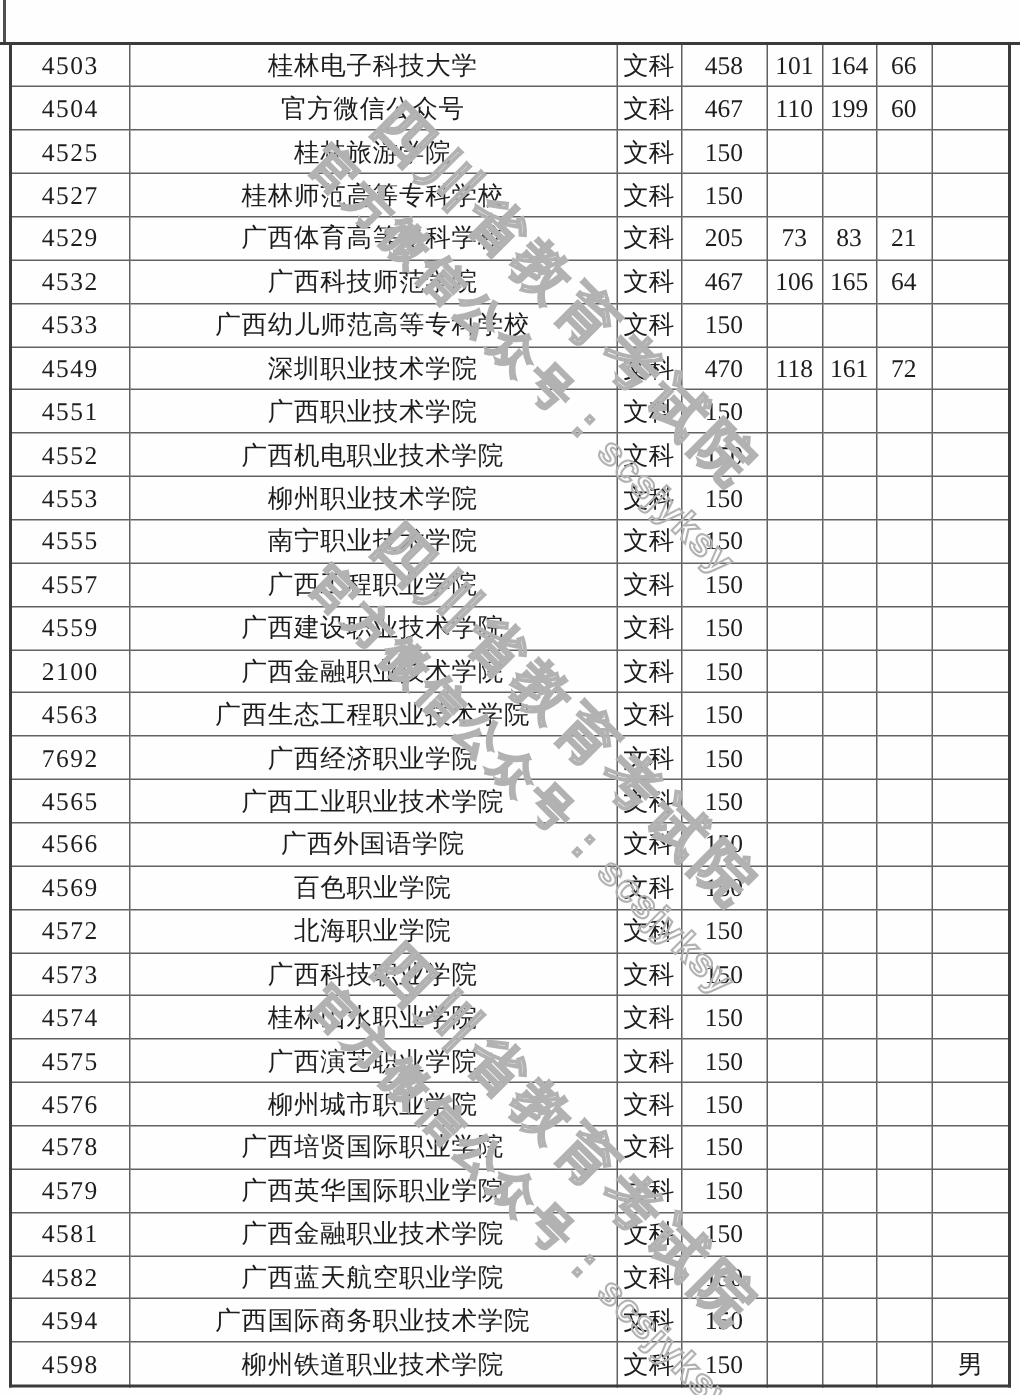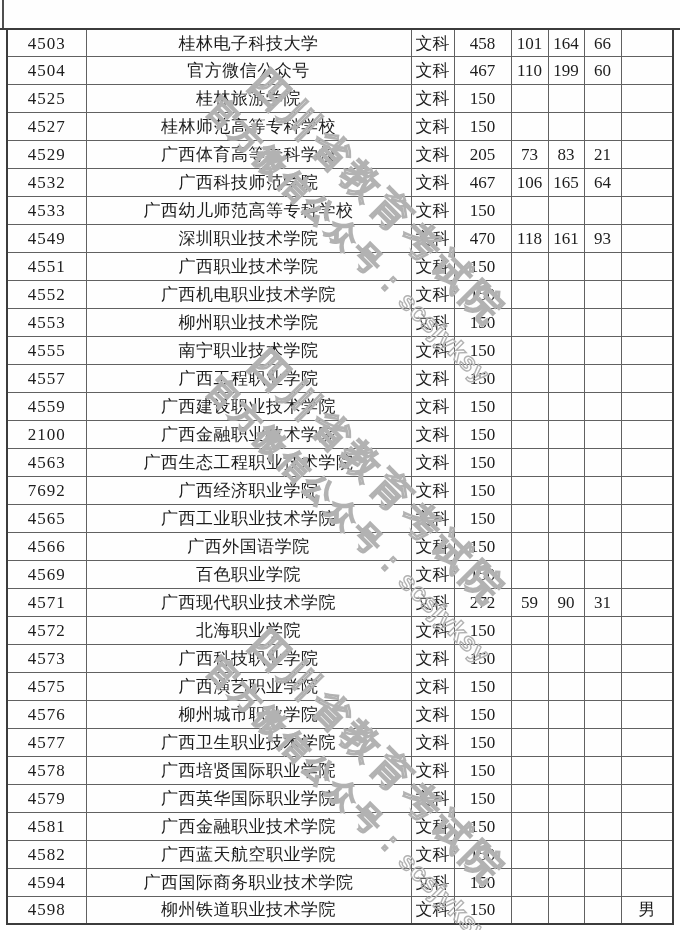--- a/index.html
+++ b/index.html
@@ -150,21 +150,21 @@
     </tr>
 
 
     <tr>
       <td class="code">4549</td>
       <td class="name">深圳职业技术学院</td>
       <td class="subj">文科</td>
       <td class="scr">470</td>
       <td class="n1">118</td>
       <td class="n2">161</td>
-      <td class="n3">93</td>
+      <td class="n3">72</td>
       <td class="n4"></td>
     </tr>
 
     <tr>
       <td class="code">4551</td>
       <td class="name">广西职业技术学院</td>
       <td class="subj">文科</td>
       <td class="scr">150</td>
       <td class="n1"></td>
       <td class="n2"></td>
@@ -286,30 +286,20 @@
       <td class="code">4569</td>
       <td class="name">百色职业学院</td>
       <td class="subj">文科</td>
       <td class="scr">150</td>
       <td class="n1"></td>
       <td class="n2"></td>
       <td class="n3"></td>
       <td class="n4"></td>
     </tr>
 
-    <tr>
-      <td class="code">4571</td>
-      <td class="name">广西现代职业技术学院</td>
-      <td class="subj">文科</td>
-      <td class="scr">272</td>
-      <td class="n1">59</td>
-      <td class="n2">90</td>
-      <td class="n3">31</td>
-      <td class="n4"></td>
-    </tr>
 
     <tr>
       <td class="code">4572</td>
       <td class="name">北海职业学院</td>
       <td class="subj">文科</td>
       <td class="scr">150</td>
       <td class="n1"></td>
       <td class="n2"></td>
       <td class="n3"></td>
       <td class="n4"></td>
@@ -319,20 +309,30 @@
       <td class="code">4573</td>
       <td class="name">广西科技职业学院</td>
       <td class="subj">文科</td>
       <td class="scr">150</td>
       <td class="n1"></td>
       <td class="n2"></td>
       <td class="n3"></td>
       <td class="n4"></td>
     </tr>
 
+    <tr>
+      <td class="code">4574</td>
+      <td class="name">桂林山水职业学院</td>
+      <td class="subj">文科</td>
+      <td class="scr">150</td>
+      <td class="n1"></td>
+      <td class="n2"></td>
+      <td class="n3"></td>
+      <td class="n4"></td>
+    </tr>
 
     <tr>
       <td class="code">4575</td>
       <td class="name">广西演艺职业学院</td>
       <td class="subj">文科</td>
       <td class="scr">150</td>
       <td class="n1"></td>
       <td class="n2"></td>
       <td class="n3"></td>
       <td class="n4"></td>
@@ -342,30 +342,20 @@
       <td class="code">4576</td>
       <td class="name">柳州城市职业学院</td>
       <td class="subj">文科</td>
       <td class="scr">150</td>
       <td class="n1"></td>
       <td class="n2"></td>
       <td class="n3"></td>
       <td class="n4"></td>
     </tr>
 
-    <tr>
-      <td class="code">4577</td>
-      <td class="name">广西卫生职业技术学院</td>
-      <td class="subj">文科</td>
-      <td class="scr">150</td>
-      <td class="n1"></td>
-      <td class="n2"></td>
-      <td class="n3"></td>
-      <td class="n4"></td>
-    </tr>
 
     <tr>
       <td class="code">4578</td>
       <td class="name">广西培贤国际职业学院</td>
       <td class="subj">文科</td>
       <td class="scr">150</td>
       <td class="n1"></td>
       <td class="n2"></td>
       <td class="n3"></td>
       <td class="n4"></td>

